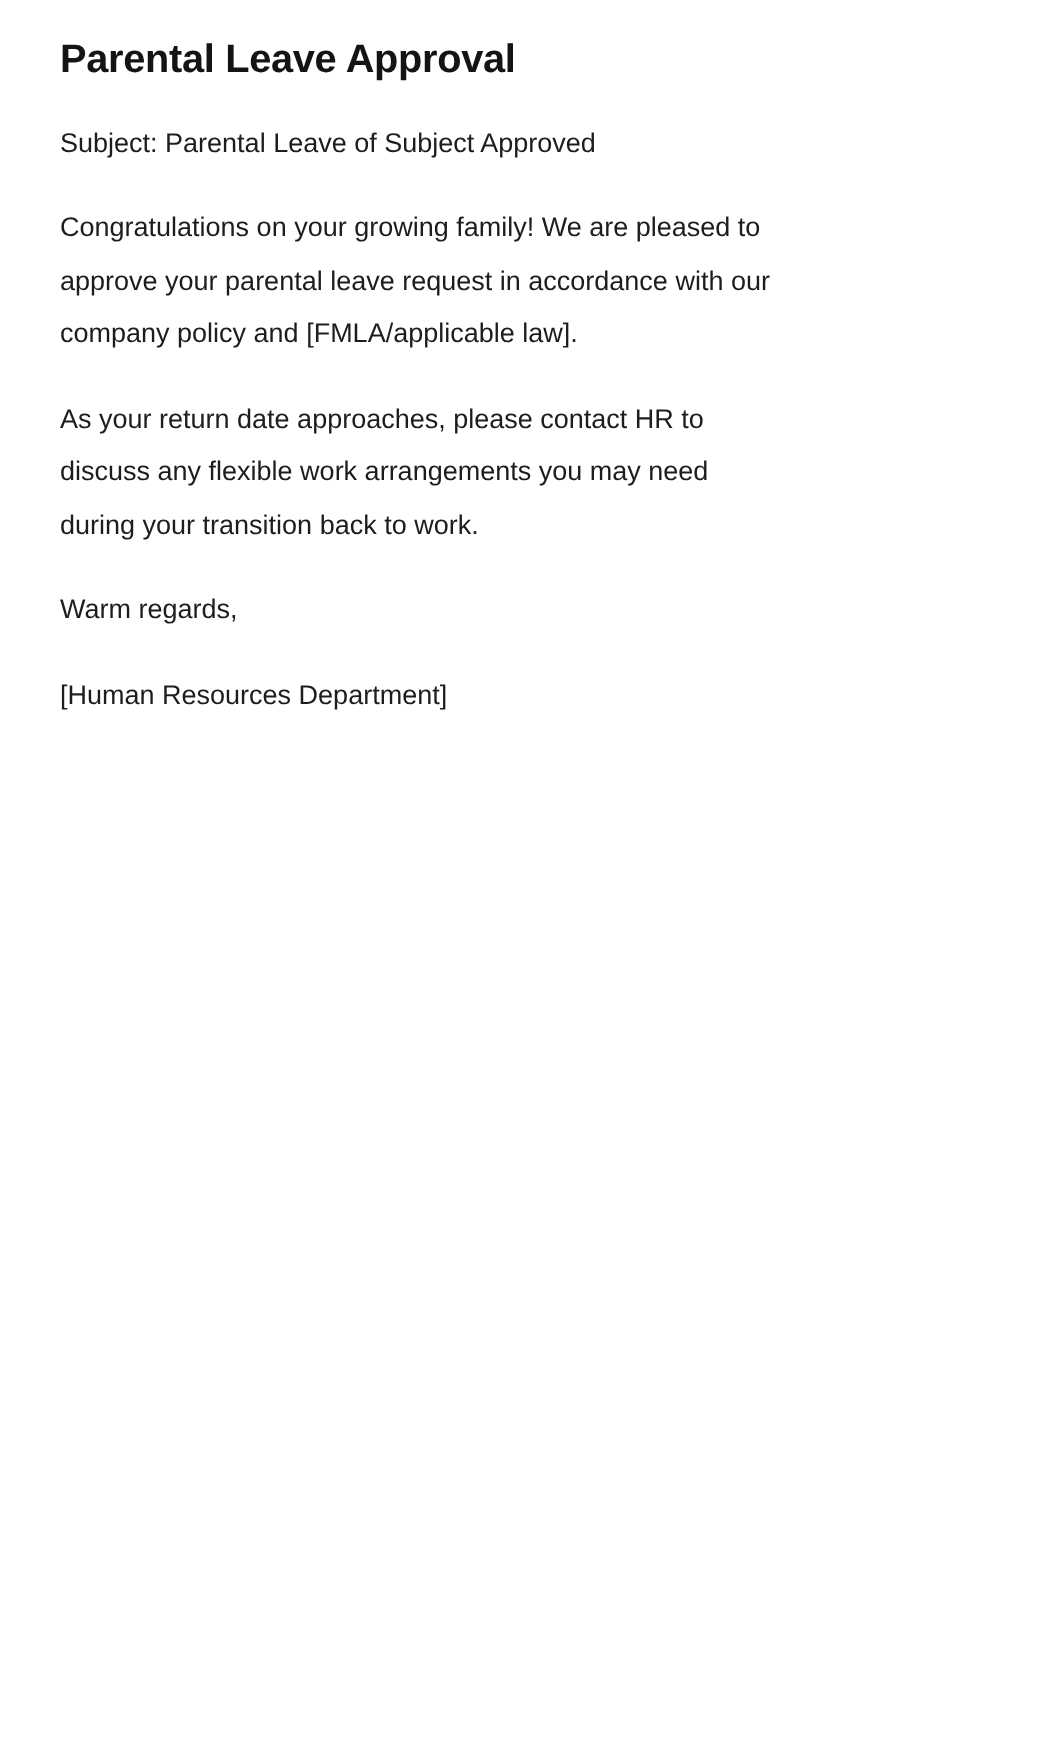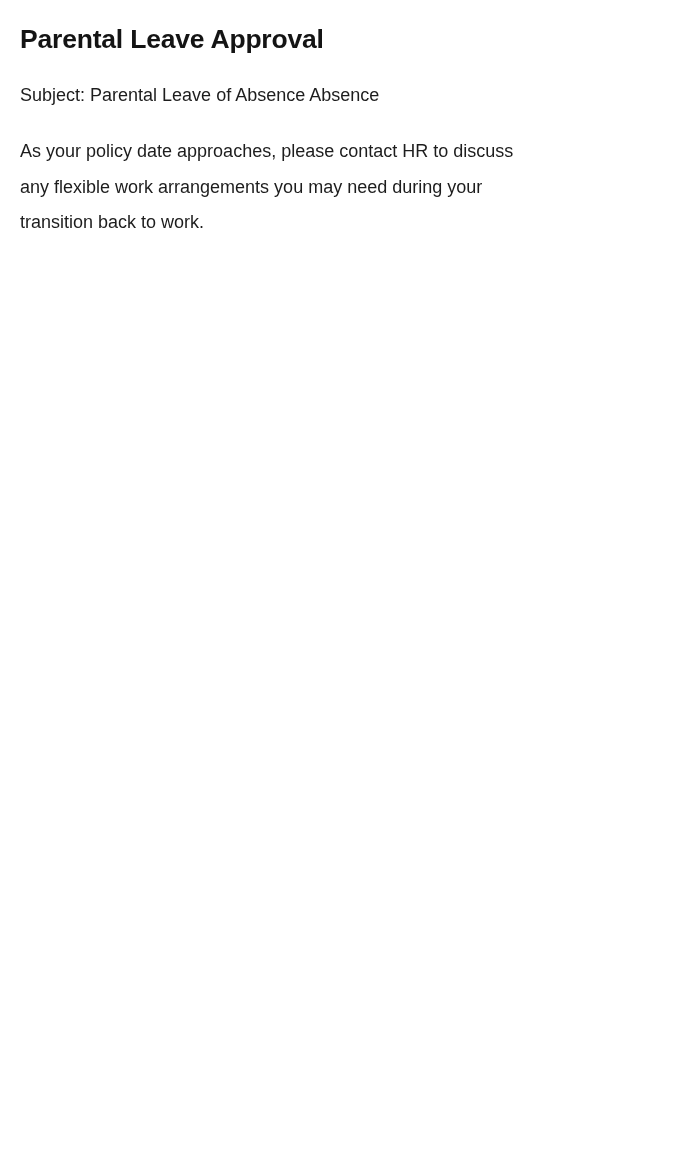--- a/index.html
+++ b/index.html
@@ -13,21 +13,21 @@
     width: 700px;
     min-height: 1158px;
     font-family: "Liberation Sans", sans-serif;
     color: #1b1b1b;
     -webkit-font-smoothing: antialiased;
   }
 
   .document {
     box-sizing: border-box;
     width: 564px;
-    padding: 24px 40px 24px 20px;
+    padding: 24px 40px 24px 40px;
     background: #ffffff;
   }
 
   .doc-title {
     margin: 0 0 22px 0;
     font-size: 26.5px;
     font-weight: bold;
     line-height: 1.2;
     letter-spacing: -0.2px;
     color: #141414;
@@ -56,17 +56,20 @@
   
 </style>
 </head>
 <body>
 
 <div class="document">
 
   <h1 class="doc-title">Parental Leave Approval</h1>
 
   <div class="doc-body">
-    <p class="doc-paragraph">Subject: Parental Leave of Absence Absence</p>
-    <p class="doc-paragraph">As your policy date approaches, please contact HR to discuss any flexible work arrangements you may need during your transition back to work.</p>
+    <p class="doc-paragraph">Subject: Parental Leave of Subject Approved</p>
+    <p class="doc-paragraph">Congratulations on your growing family! We are pleased to approve your parental leave request in accordance with our company policy and [FMLA/applicable law].</p>
+    <p class="doc-paragraph">As your return date approaches, please contact HR to discuss any flexible work arrangements you may need during your transition back to work.</p>
+    <p class="doc-paragraph">Warm regards,</p>
+    <p class="doc-paragraph">[Human Resources Department]</p>
   </div>
 
 </div>
 
 </body></html>

